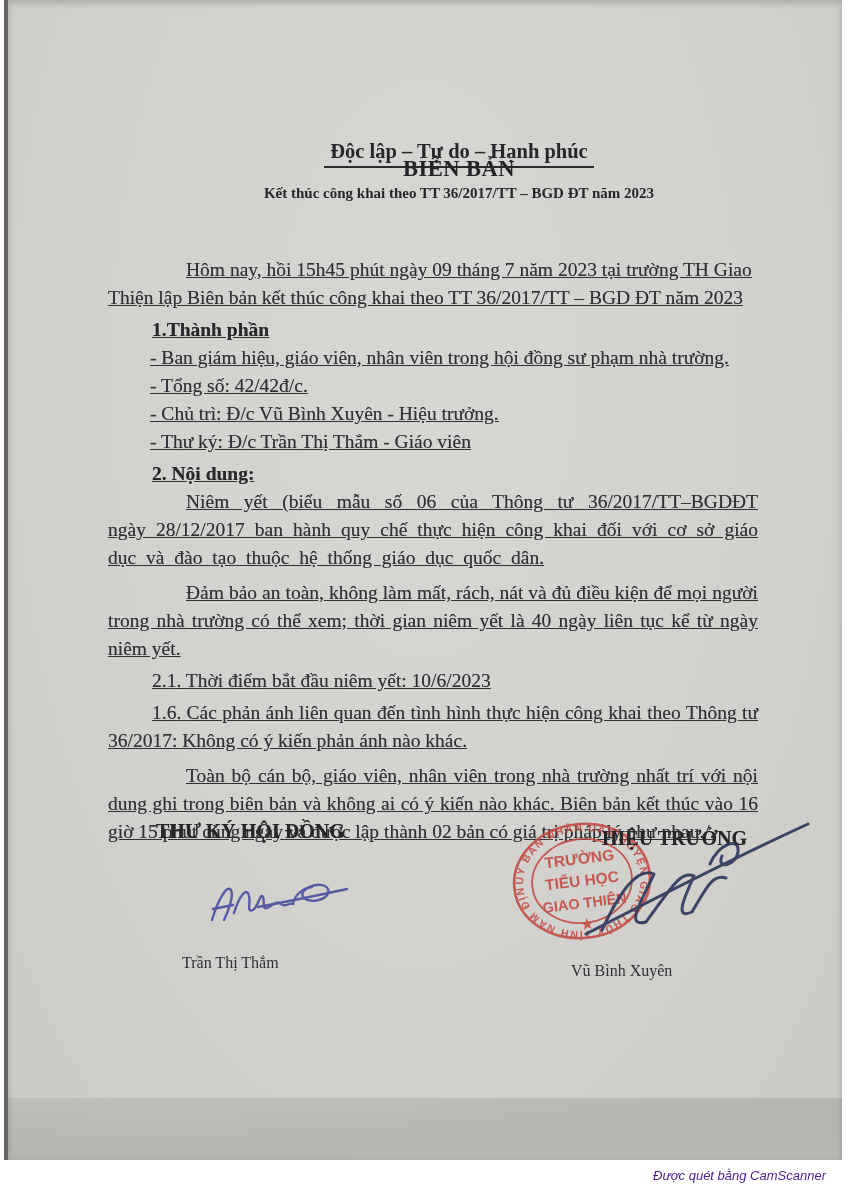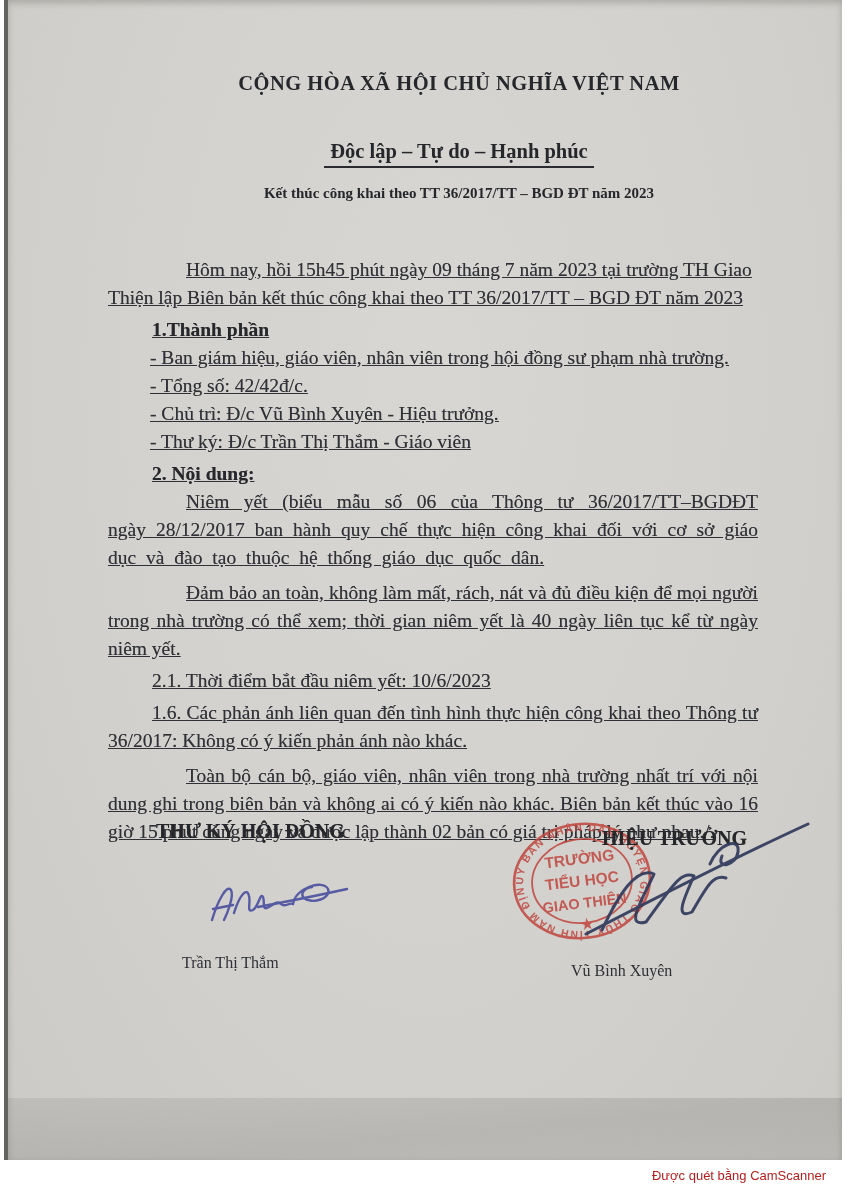--- a/index.html
+++ b/index.html
@@ -63,33 +63,33 @@
   .sig-svg-left  { position: absolute; left: 192px; top: 860px; z-index: 2; }
   .sig-svg-right { position: absolute; left: 574px; top: 816px; z-index: 4; }
 
   .stamp-ring-text   { font-family: "Liberation Sans", sans-serif; font-size: 10.5px; font-weight: bold; letter-spacing: 1.5px; }
   .stamp-center-text { font-family: "Liberation Sans", sans-serif; font-weight: bold; text-anchor: middle; }
 
   
   .scanner-note {
     position: absolute; right: 22px; top: 1168px;
     font-family: "Liberation Sans", "DejaVu Sans", sans-serif;
-    font-size: 13px; color: #b91c1c;
+    font-size: 13px; color: #4c1d95; font-style: italic;
   }
 </style>
 </head>
 <body>
 
 <div class="paper">
 
-  <div class="centerblock nat1">CỘNG HÒA XÃ HỘI CHỦ NGHĨA VIỆT NAM</div>
   <div class="centerblock nat2">
     <span>Độc lập – Tự do – Hạnh phúc</span>
   </div>
 
+  <div class="centerblock doc-title">BIÊN BẢN</div>
   <div class="centerblock doc-subtitle">Kết thúc công khai theo TT 36/2017/TT – BGD ĐT năm 2023</div>
 
   <div class="body-text">
     <p class="indent">Hôm nay, hồi 15h45 phút ngày 09 tháng 7 năm 2023 tại trường TH Giao Thiện lập Biên bản kết thúc công khai theo TT 36/2017/TT – BGD ĐT năm 2023</p>
     <p class="h-num">1.Thành phần</p>
     <p class="li">- Ban giám hiệu, giáo viên, nhân viên trong hội đồng sư phạm nhà trường.</p>
     <p class="li">- Tổng số: 42/42đ/c.</p>
     <p class="li">- Chủ trì: Đ/c Vũ Bình Xuyên - Hiệu trưởng.</p>
     <p class="li">- Thư ký: Đ/c Trần Thị Thắm  - Giáo viên</p>
     <p class="h-num">2. Nội dung:</p>

